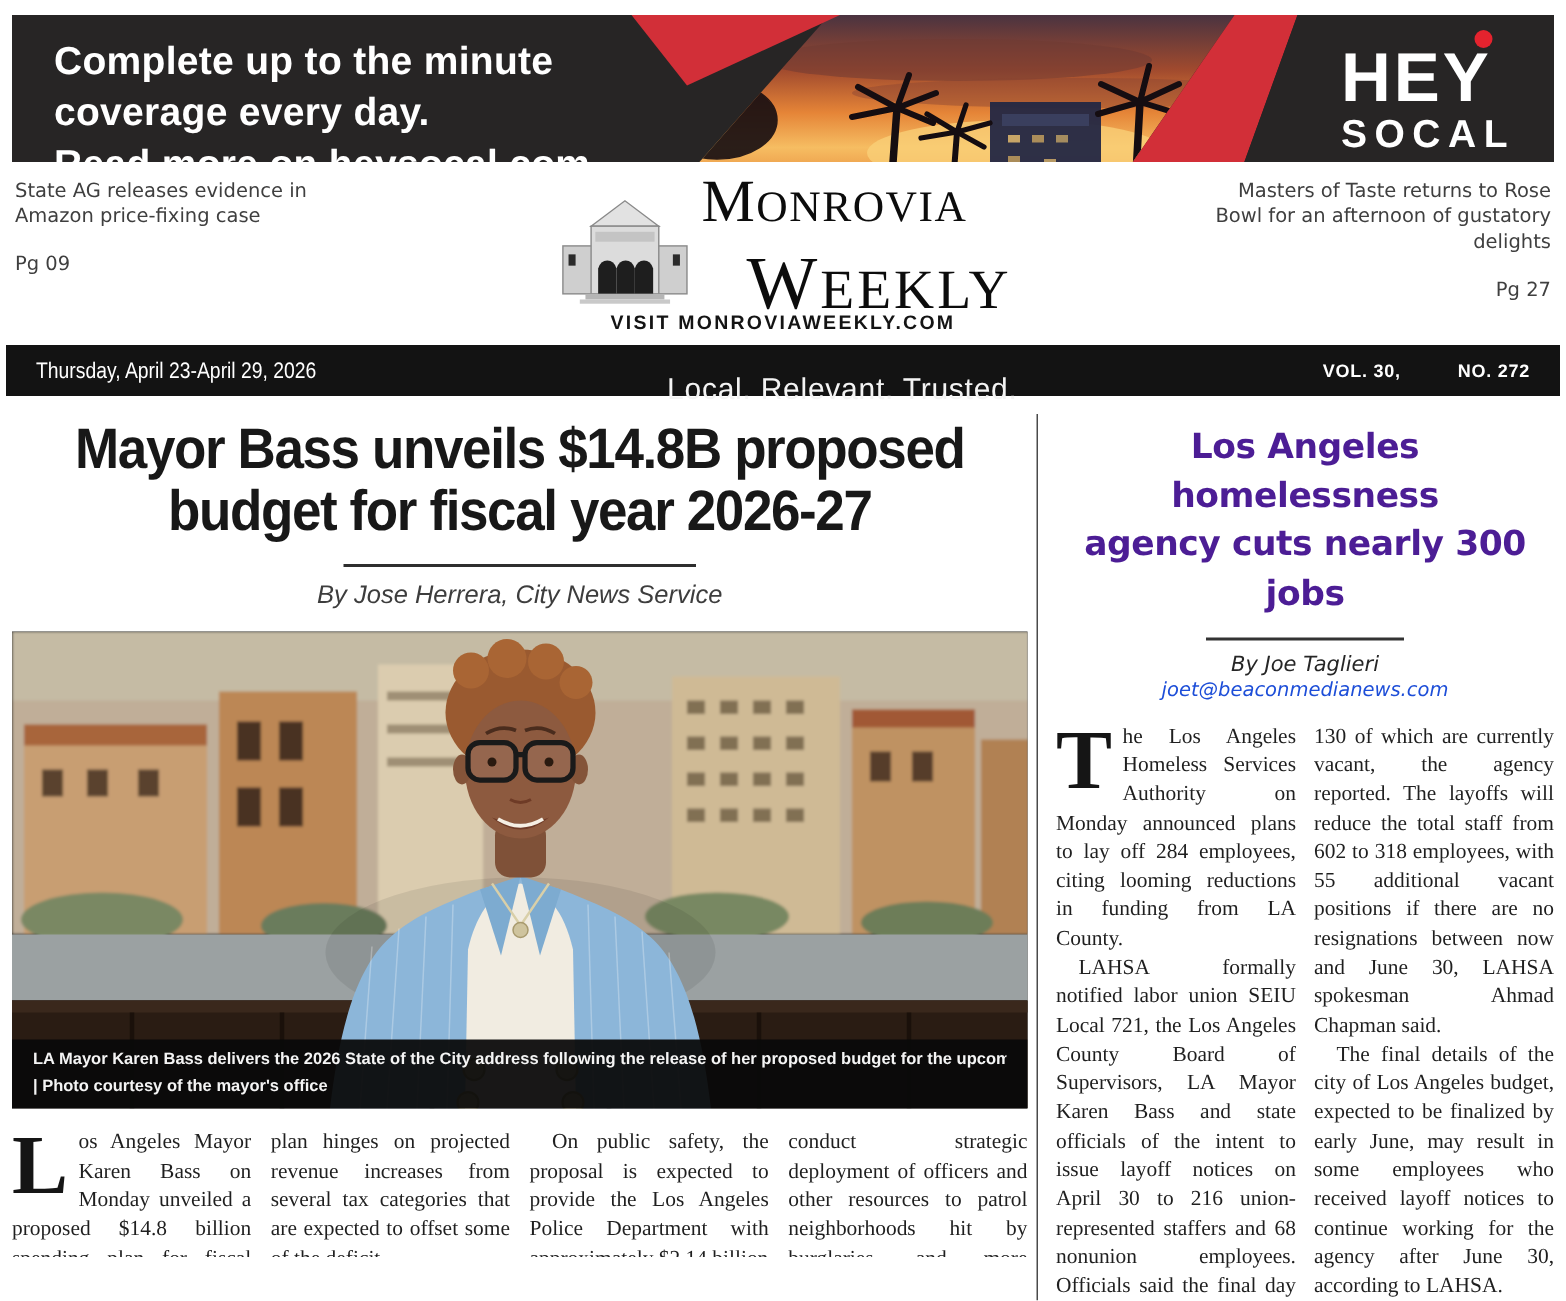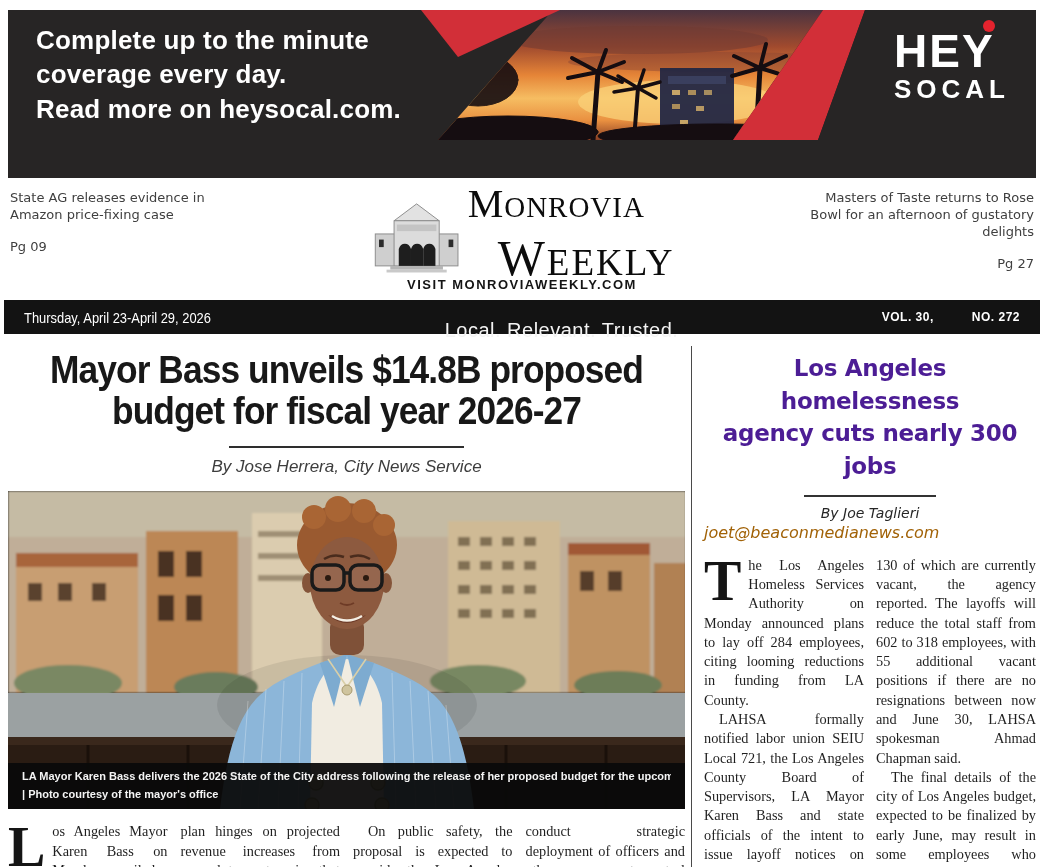--- a/index.html
+++ b/index.html
@@ -1,21 +1,21 @@
 <!DOCTYPE html>
 <html lang="en"><head>
 <meta charset="utf-8">
 <style>
   * { margin:0; padding:0; box-sizing:border-box; }
   html,body { width:1044px; height:867px; background:#fff; overflow:hidden; }
   .page { position:relative; width:1044px; height:867px; background:#fff; overflow:hidden;
           font-family:"Liberation Sans",sans-serif; }
 
   
-  .top-banner { position:relative; margin:10px 8px 0; height:168px; background:#272525; overflow:hidden; }
+  .top-banner { position:relative; margin:10px 8px 0; height:98px; background:#272525; overflow:hidden; }
   .banner-text { position:absolute; left:28px; top:13px; color:#fff; font-size:26px; font-weight:700;
                  line-height:1.32; letter-spacing:.2px; z-index:3; }
   .banner-art { position:absolute; right:0; top:0; width:648px; height:130px; z-index:1; }
   .brand { position:absolute; right:26px; top:18px; color:#fff; z-index:4; text-align:left; }
   .brand-hey { position:relative; display:inline-block; font-size:46px; font-weight:700; letter-spacing:2px; line-height:1; }
   .brand-dot { position:absolute; top:-8px; right:0; width:12px; height:12px; border-radius:50%; background:#e4232e; }
   .brand-socal { font-size:26px; font-weight:700; letter-spacing:5px; line-height:1.2; }
 
   
   .masthead { position:relative; margin:8px 10px 0; height:106px; }
@@ -70,22 +70,22 @@
   .body-col p.indent { text-indent:15px; }
   .dropcap { float:left; font-family:"Liberation Serif",serif; font-weight:700;
              font-size:56px; line-height:44px; padding:3px 7px 0 0; color:#151515; }
 
   .side-headline { margin-top:6px; text-align:center; font-family:"DejaVu Sans",sans-serif;
                    font-size:23px; font-weight:700; line-height:1.42; color:#4c1d95; letter-spacing:-.3px; }
   .side-headline span { display:block; }
   .rule-side { width:132px; border-top:2px solid #333; margin:12px auto 8px; }
   .byline-side { text-align:center; font-family:"DejaVu Sans",sans-serif; font-style:italic;
                  font-size:14px; color:#262626; }
-  .byline-email { text-align:left; font-family:"DejaVu Sans",sans-serif; font-style:italic;
-                  font-size:16px; color:#a16207; margin-top:2px; }
+  .byline-email { text-align:center; font-family:"DejaVu Sans",sans-serif; font-style:italic;
+                  font-size:13px; color:#1d4ed8; margin-top:2px; }
 </style>
 </head>
 <body>
 
 <div class="page">
 
   <div class="top-banner">
     <div class="banner-text">
       <div>Complete up to the minute</div>
       <div>coverage every day.</div>

